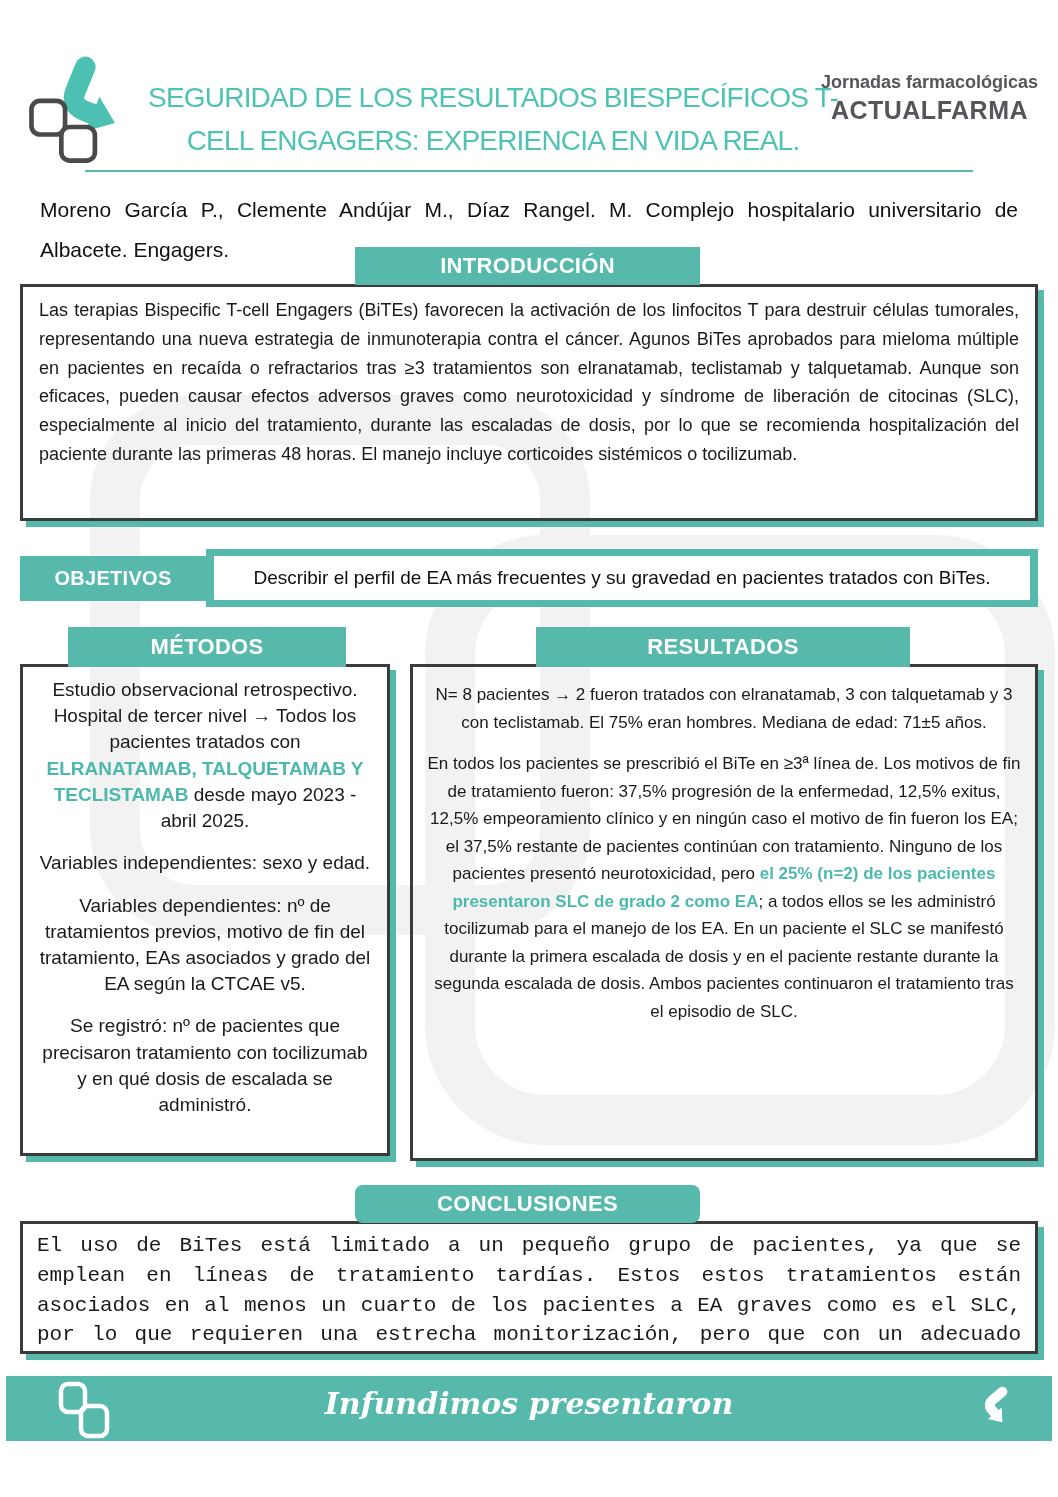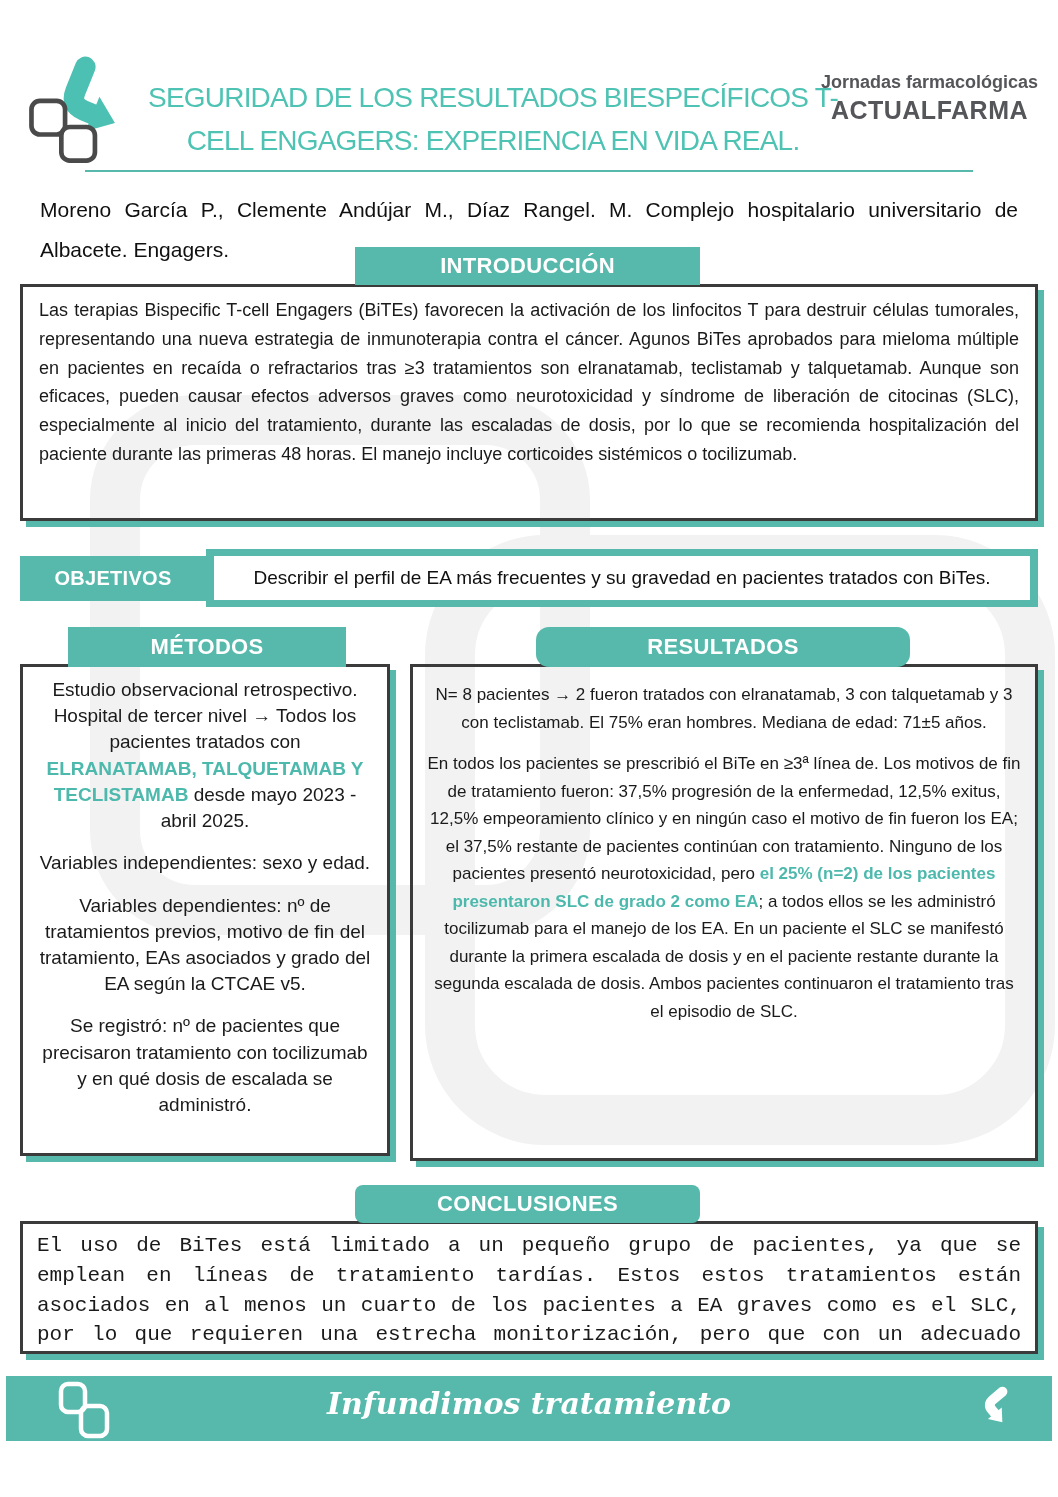--- a/index.html
+++ b/index.html
@@ -28,21 +28,21 @@
   #authors{left:40px;top:190px;width:978px;font-size:21px;line-height:1.9;text-align:justify;color:#101010;}
 
   
   .sec-head{
     position:absolute;background:#56B9AC;color:#ffffff;font-weight:bold;
     display:flex;align-items:center;justify-content:center;
     font-size:22px;letter-spacing:0.3px;z-index:3;
   }
   #head-intro{left:355px;top:247px;width:345px;height:38px;}
   #head-metodos{left:68px;top:627px;width:278px;height:40px;}
-  #head-resultados{left:536px;top:627px;width:374px;height:40px;border-radius:13px;}
+  #head-resultados{left:536px;top:627px;width:374px;height:40px;}
   #head-conclusiones{left:355px;top:1185px;width:345px;height:38px;border-radius:8px;}
 
   
   .frame{
     position:absolute;border:3px solid #3B3B3B;box-sizing:border-box;
     box-shadow:6px 6px 0 0 #56B9AC;background:transparent;overflow:hidden;z-index:2;
   }
   #box-intro{left:20px;top:284px;width:1018px;height:237px;padding:9px 16px;
     font-size:18px;line-height:1.6;text-align:justify;}
   #box-metodos{left:20px;top:664px;width:370px;height:492px;padding:10px 12px;
@@ -128,20 +128,20 @@
 <div id="head-conclusiones" class="sec-head">CONCLUSIONES</div>
 <div id="box-conclusiones" class="frame">
   <span>El uso de BiTes está limitado a un pequeño grupo de pacientes, ya que se emplean en líneas de tratamiento tardías. Estos estos tratamientos están asociados en al menos un cuarto de los pacientes a EA graves como es el SLC, por lo que requieren una estrecha monitorización, pero que con un adecuado control y manejo permiten el uso seguro de estas terapias.</span>
 </div>
 
 <div id="footer-bar" class="abs">
   <svg id="footer-squares" width="62" height="60" viewBox="0 0 62 60">
     <rect x="5" y="4" width="24" height="28" rx="7" fill="none" stroke="#ffffff" stroke-width="4.5"></rect>
     <rect x="25" y="26" width="26" height="30" rx="7" fill="none" stroke="#ffffff" stroke-width="4.5"></rect>
   </svg>
-  <div id="footer-tagline">Infundimos tratamiento</div>
+  <div id="footer-tagline">Infundimos presentaron</div>
   <svg id="footer-arrow" width="54" height="56" viewBox="0 0 120 118">
     <g transform="rotate(50 60 50)">
       <path d="M52,10 L52,38 Q52,54 68,54 L82,54" stroke="#ffffff" stroke-width="22" fill="none" stroke-linecap="round"></path>
       <polygon points="78,34 78,74 104,54" fill="#ffffff"></polygon>
     </g>
   </svg>
 </div>
 
 </body></html>

